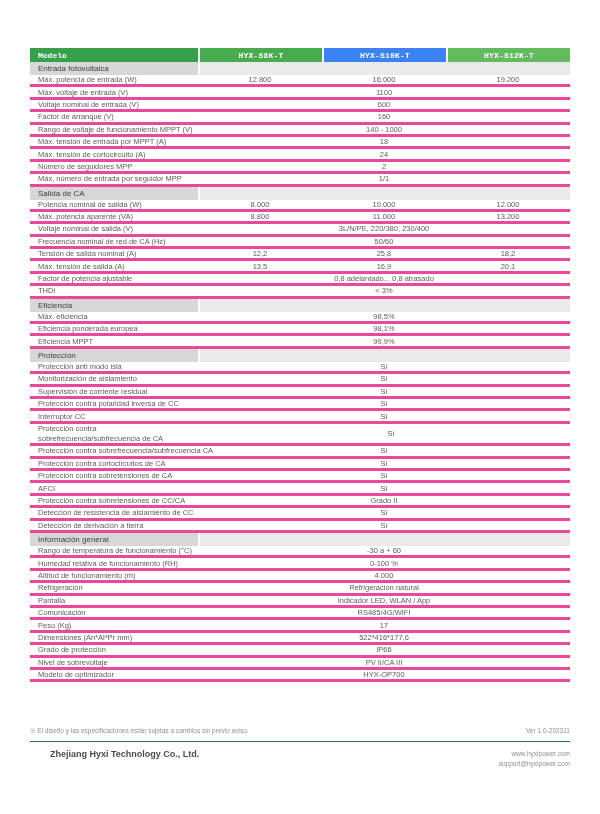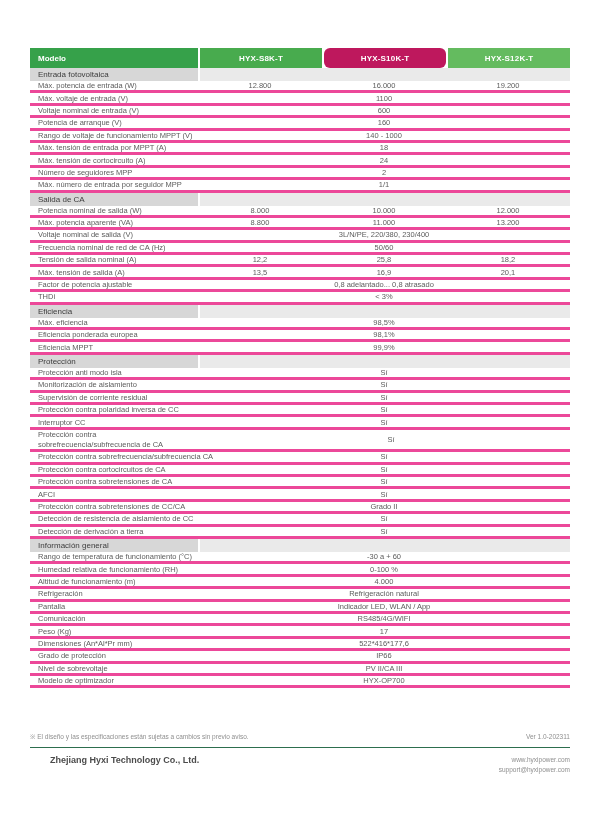--- a/index.html
+++ b/index.html
@@ -6,21 +6,21 @@
   body {
     width: 600px; height: 814px;
     background: #ffffff;
     font-family: "Liberation Sans", sans-serif;
     color: #5c5c5c;
     overflow: hidden;
   }
   .page { box-sizing: border-box; width: 600px; height: 814px; padding: 48px 30px 0 30px; }
 
   
-  .header-row { display: flex; height: 20px; }
+  .header-row { display: flex; height: 14px; font-family: Liberation Mono, monospace; }
   .h-label {
     box-sizing: border-box; width: 168px;
     color: #fff; font-size: 8px; font-weight: bold;
     display: flex; align-items: center; padding-left: 8px;
   }
   .h-model {
     box-sizing: border-box; width: 122px; margin-left: 2px;
     color: #fff; font-size: 8px; font-weight: bold;
     display: flex; align-items: center; justify-content: center;
     letter-spacing: .2px;
@@ -64,21 +64,21 @@
 </style>
 </head>
 <body>
 
 <div class="page">
 
   <div class="spec-table">
     <div class="header-row">
       <div class="h-label" style="background: rgb(54, 161, 74);">Modelo</div>
       <div class="h-model" style="background: rgb(72, 171, 78);">HYX-S8K-T</div>
-      <div class="h-model" style="background: #be185d; border-radius: 6px;">HYX-S10K-T</div>
+      <div class="h-model" style="background: #3b82f6;">HYX-S10K-T</div>
       <div class="h-model" style="background: rgb(100, 187, 95);">HYX-S12K-T</div>
     </div>
     <div id="table-body">
         <div class="section-row">
           <div class="s-label" style="background: rgb(215, 215, 215);">Entrada fotovoltaica</div>
           <div class="s-rest" style="background: rgb(234, 234, 234);"></div>
         </div>
         <div class="data-row">
           <div class="d-label">Máx. potencia de entrada (W)</div>
           <div class="d-val">12.800</div>
@@ -87,21 +87,21 @@
         </div>
         <div class="data-row">
           <div class="d-label">Máx. voltaje de entrada (V)</div>
           <div class="d-val merged">1100</div>
         </div>
         <div class="data-row">
           <div class="d-label">Voltaje nominal de entrada (V)</div>
           <div class="d-val merged">600</div>
         </div>
         <div class="data-row">
-          <div class="d-label">Potencia de arranque (V)</div>
+          <div class="d-label">Factor de arranque (V)</div>
           <div class="d-val merged">160</div>
         </div>
         <div class="data-row">
           <div class="d-label">Rango de voltaje de funcionamiento MPPT (V)</div>
           <div class="d-val merged">140 - 1000</div>
         </div>
         <div class="data-row">
           <div class="d-label">Máx. tensión de entrada por MPPT (A)</div>
           <div class="d-val merged">18</div>
         </div>

